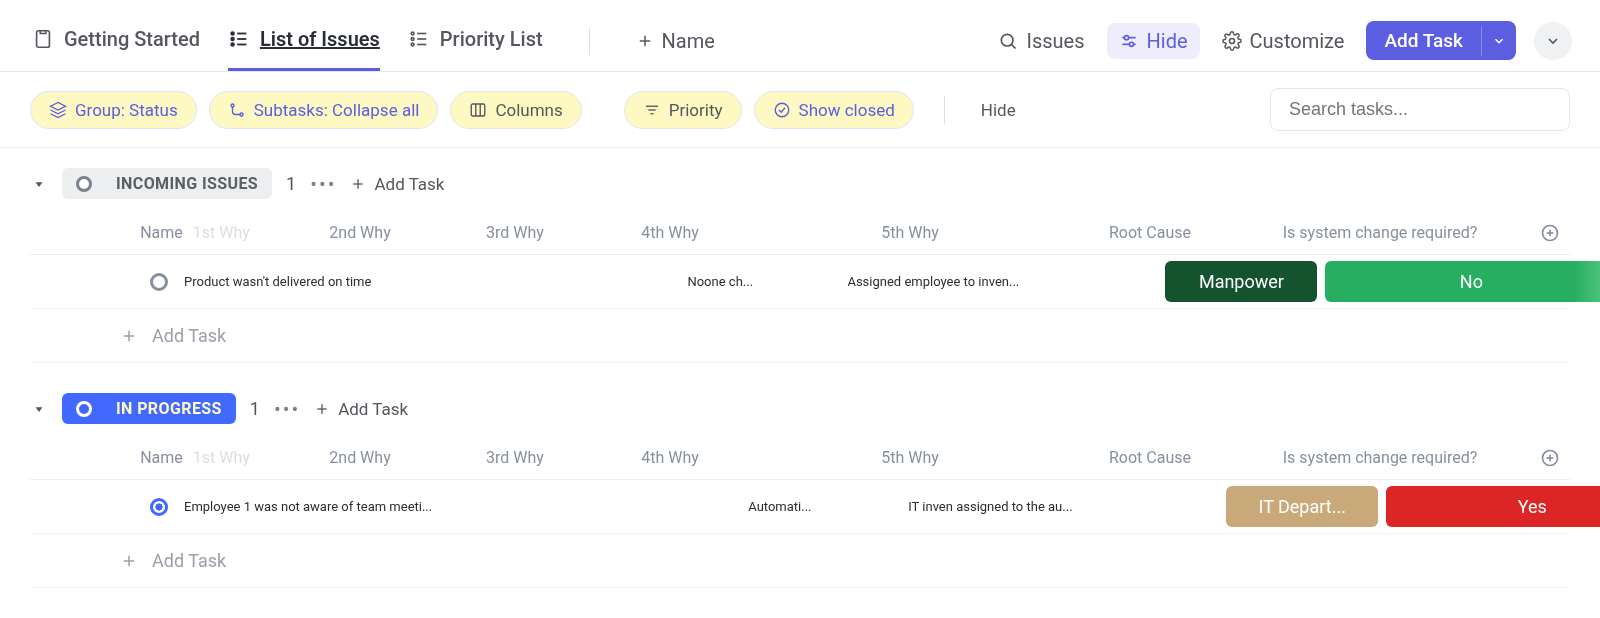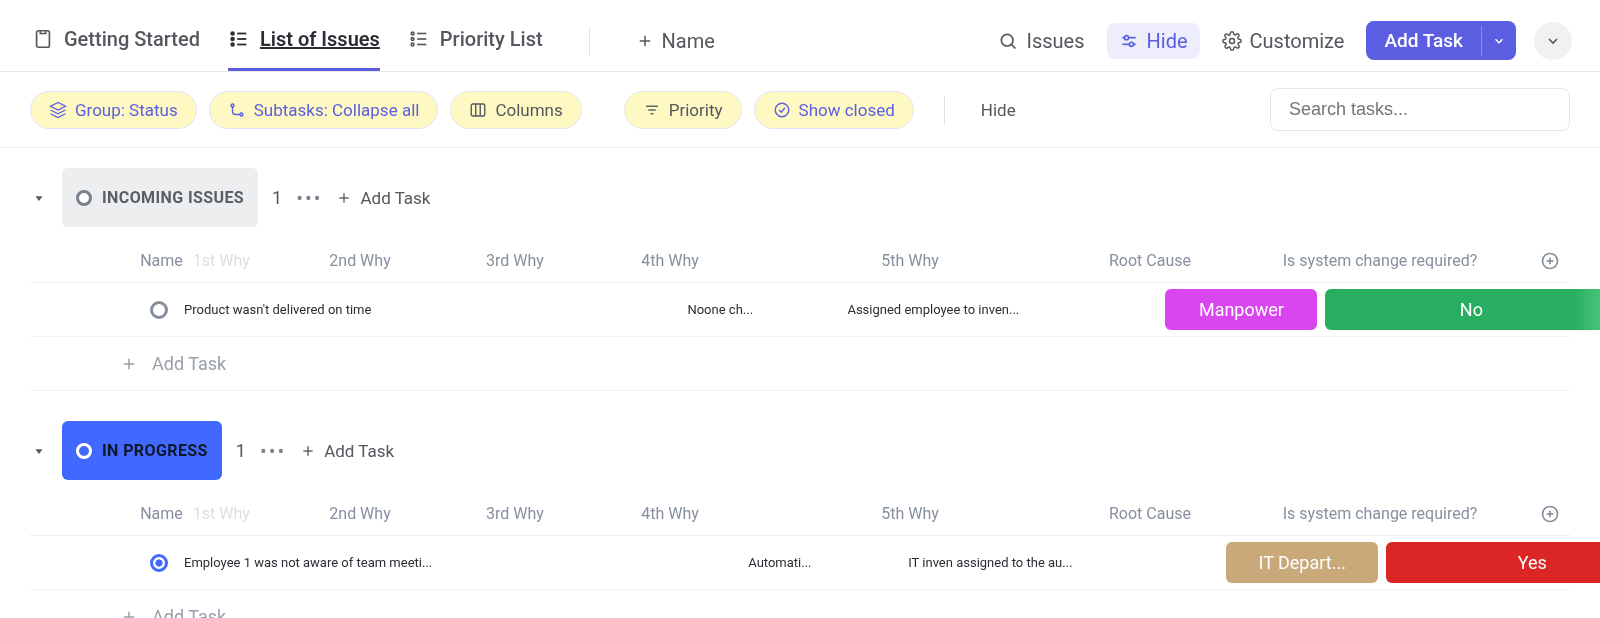--- a/index.html
+++ b/index.html
@@ -27,44 +27,44 @@
   .pill { display: flex; align-items: center; gap: 8px; padding: 8px 18px; border-radius: 999px; border: 1px solid #e4e1fb; color: #5b5ee1; background: #fef9c3; font-size: 17px; cursor: pointer; }
   .pill.plain { border-color: #e6e6e7; color: #54575d; }
   .hide-text { color: #54575d; font-size: 17px; margin-left: 6px; cursor: pointer; }
   .search-box { margin-left: auto; border: 1px solid #e6e6e7; border-radius: 8px; padding: 10px 18px; color: #0f766e; font-size: 18px; width: 300px; background:#fff; }
 
   
   .content { padding: 20px 30px; }
   .group { margin-bottom: 30px; }
   .group-header { display: flex; align-items: center; gap: 14px; margin-bottom: 12px; }
   .collapse-caret { color: #54575d; cursor: pointer; width: 18px; display:flex; justify-content:center; }
-  .status-chip { display: flex; align-items: center; gap: 10px; padding: 20px 14px; border-radius: 6px; font-size: 16px; font-weight: 700; letter-spacing: 0.4px; text-transform: uppercase; }
+  .status-chip { display: flex; align-items: center; gap: 24px; padding: 6px 14px; border-radius: 6px; font-size: 16px; font-weight: 700; letter-spacing: 0.4px; text-transform: uppercase; }
   .status-chip.incoming { background: #eceef0; color: #5a5f66; }
-  .status-chip.progress { background: #4169ff; color: #0f172a; }
+  .status-chip.progress { background: #4169ff; color: #fef9c3; }
   .status-dot { width: 16px; height: 16px; border-radius: 50%; display:inline-block; }
   .incoming .status-dot { border: 3px solid #7c828d; background: #fff; }
   .progress .status-dot { border: 3px solid #fff; background: #4169ff; box-shadow: inset 0 0 0 2px #4169ff; }
   .group-count { color: #54575d; font-size: 18px; }
   .more-dots { color: #7c828d; cursor: pointer; font-size: 20px; letter-spacing: 2px; }
   .add-task-inline { display: flex; align-items: center; gap: 8px; color: #54575d; cursor: pointer; font-size: 17px; }
 
   
   .tbl { display: grid; grid-template-columns: 80px 1fr 160px 150px 160px 320px 160px 300px 40px; align-items: center; }
   .hrow { border-bottom: 1px solid #eceef0; text-align: center; }
   .hcell { color: #87909e; font-size: 16px; padding: 12px 6px; }
   .hcell.clickable { cursor: pointer; }
   .add-col { color: #87909e; cursor: pointer; display:flex; justify-content:center; }
   .drow { border-bottom: 1px solid #f2f3f5; }
   .dcell { padding: 16px 6px; font-size: 13px; color: #2a2e34; white-space: nowrap; overflow: hidden; text-overflow: ellipsis; }
   .name-cell { display: flex; align-items: center; gap: 16px; padding-left: 40px; }
   .row-status { width: 18px; height: 18px; border-radius: 50%; flex-shrink: 0; }
   .row-status.gray { border: 3px solid #87909e; }
   .row-status.blue { border: 3px solid #4169ff; background: radial-gradient(circle, #4169ff 40%, transparent 45%); }
   .badge { border-radius: 6px; padding: 10px 12px; color: #fff; text-align: center; font-size: 18px; margin: 6px 4px; }
-  .badge.pink { background: #d946ef; }
+  .badge.pink { background: #14532d; }
   .badge.green { background: #27ae60; background: linear-gradient(90deg, #27ae60 85%, #5fd08a 100%); }
   .badge.tan { background: #c9a87a; text-align: center; }
   .badge.red { background: #dc2626; background: linear-gradient(90deg, #dc2626 85%, #f05252 100%); }
   .add-row { grid-column: 1 / -1; display: flex; align-items: center; gap: 14px; padding: 16px 6px 16px 90px; color: #9aa0aa; font-size: 18px; cursor: pointer; border-bottom: 1px solid #f2f3f5; }
   
   svg { display: block; }
 </style>
 </head>
 <body>
 

